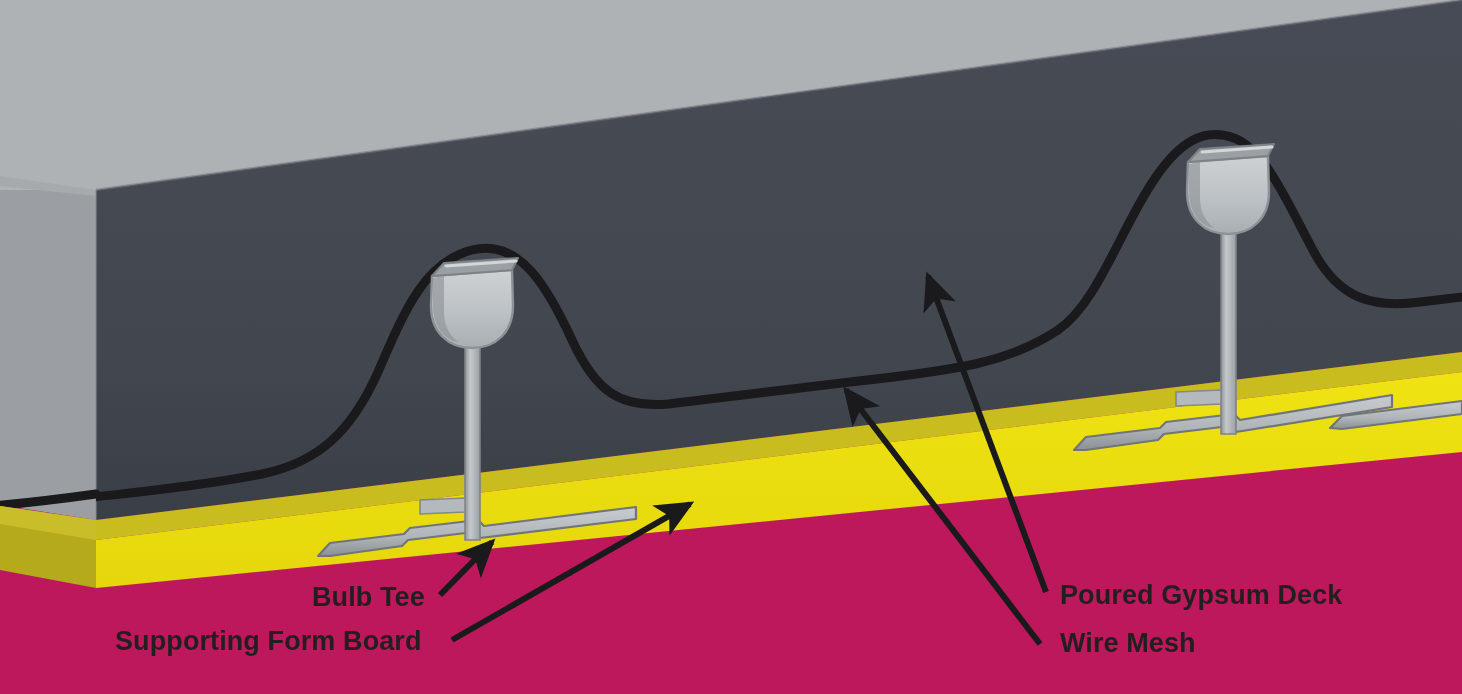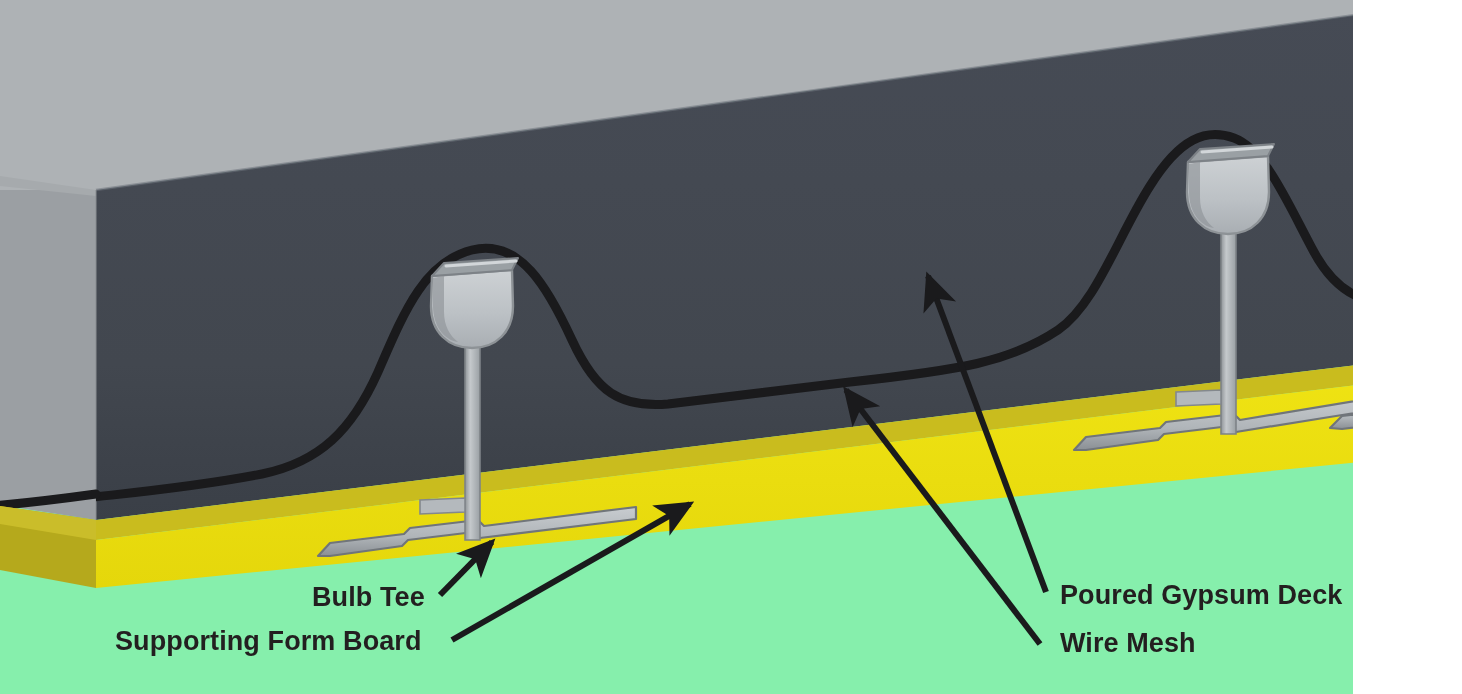--- a/index.html
+++ b/index.html
@@ -2,23 +2,23 @@
 <html><head>
 <meta charset="utf-8">
 <style>
   html, body {
     margin: 0;
     padding: 0;
     background: #ffffff;
   }
   #stage {
     position: relative;
-    width: 1353px;
+    width: 1462px;
     height: 694px;
-    background: #86efac;
+    background: #be185d;
     overflow: hidden;
     font-family: "Liberation Sans", sans-serif;
   }
   #scene {
     position: absolute;
     left: 0;
     top: 0;
     width: 1462px;
     height: 694px;
     display: block;

